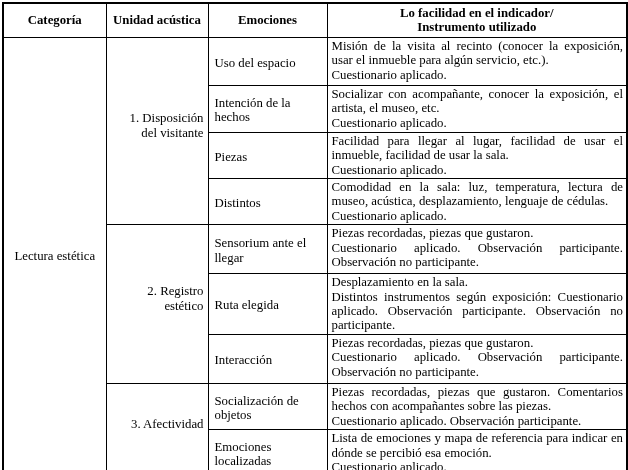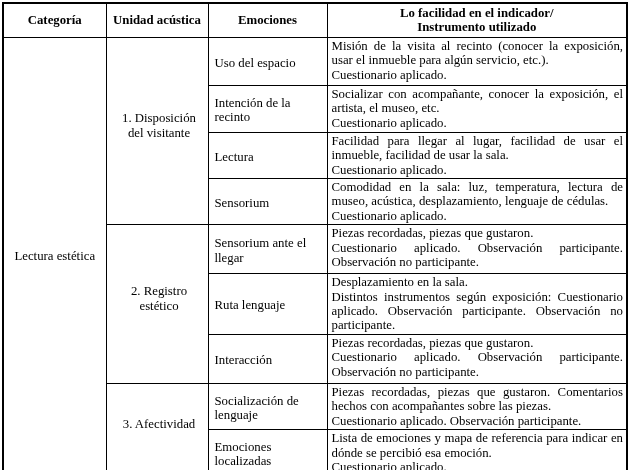--- a/index.html
+++ b/index.html
@@ -35,21 +35,21 @@
     vertical-align: middle;
     padding: 2px 2px;
     white-space: pre-line;
   }
   td.cat {
     text-align: center;
     vertical-align: middle;
     padding: 1px 2px;
   }
   td.unit {
-    text-align: center;
+    text-align: right;
     vertical-align: middle;
     padding: 1px 4px 12px 8px;
     white-space: pre-line;
   }
   td.ind {
     text-align: left;
     vertical-align: middle;
     padding: 4px 4px 1px 6px;
   }
   td.obs {
@@ -95,53 +95,53 @@
     </thead>
     <tbody>
       <tr class="r1">
         <td class="cat" rowspan="9">Lectura estética</td>
         <td class="unit" rowspan="4">1. Disposición del visitante</td>
         <td class="ind">Uso del espacio</td>
         <td class="obs">Misión de la visita al recinto (conocer la exposición, usar el inmueble para algún servicio, etc.).
 Cuestionario aplicado.</td>
       </tr>
       <tr class="r2">
-        <td class="ind">Intención de la recinto</td>
+        <td class="ind">Intención de la hechos</td>
         <td class="obs">Socializar con acompañante, conocer la exposición, el artista, el museo, etc.
 Cuestionario aplicado.</td>
       </tr>
       <tr class="r3">
-        <td class="ind">Lectura</td>
+        <td class="ind">Piezas</td>
         <td class="obs">Facilidad para llegar al lugar, facilidad de usar el inmueble, facilidad de usar la sala.
 Cuestionario aplicado.</td>
       </tr>
       <tr class="r4">
-        <td class="ind">Sensorium</td>
+        <td class="ind">Distintos</td>
         <td class="obs">Comodidad en la sala: luz, temperatura, lectura de museo, acústica, desplazamiento, lenguaje de cédulas.
 Cuestionario aplicado.</td>
       </tr>
       <tr class="r5">
         <td class="unit" rowspan="3">2. Registro estético</td>
         <td class="ind">Sensorium ante el llegar</td>
         <td class="obs">Piezas recordadas, piezas que gustaron.
 Cuestionario aplicado. Observación participante. Observación no participante.</td>
       </tr>
       <tr class="r6">
-        <td class="ind">Ruta lenguaje</td>
+        <td class="ind">Ruta elegida</td>
         <td class="obs">Desplazamiento en la sala.
 Distintos instrumentos según exposición: Cuestionario aplicado. Observación participante. Observación no participante.</td>
       </tr>
       <tr class="r7">
         <td class="ind">Interacción</td>
         <td class="obs">Piezas recordadas, piezas que gustaron.
 Cuestionario aplicado. Observación participante. Observación no participante.</td>
       </tr>
       <tr class="r8">
         <td class="unit" rowspan="2">3. Afectividad</td>
-        <td class="ind">Socialización de lenguaje</td>
+        <td class="ind">Socialización de objetos</td>
         <td class="obs">Piezas recordadas, piezas que gustaron. Comentarios hechos con acompañantes sobre las piezas.
 Cuestionario aplicado. Observación participante.</td>
       </tr>
       <tr class="r9">
         <td class="ind">Emociones localizadas</td>
         <td class="obs">Lista de emociones y mapa de referencia para indicar en dónde se percibió esa emoción.
 Cuestionario aplicado.</td>
       </tr>
     </tbody>
   </table>

